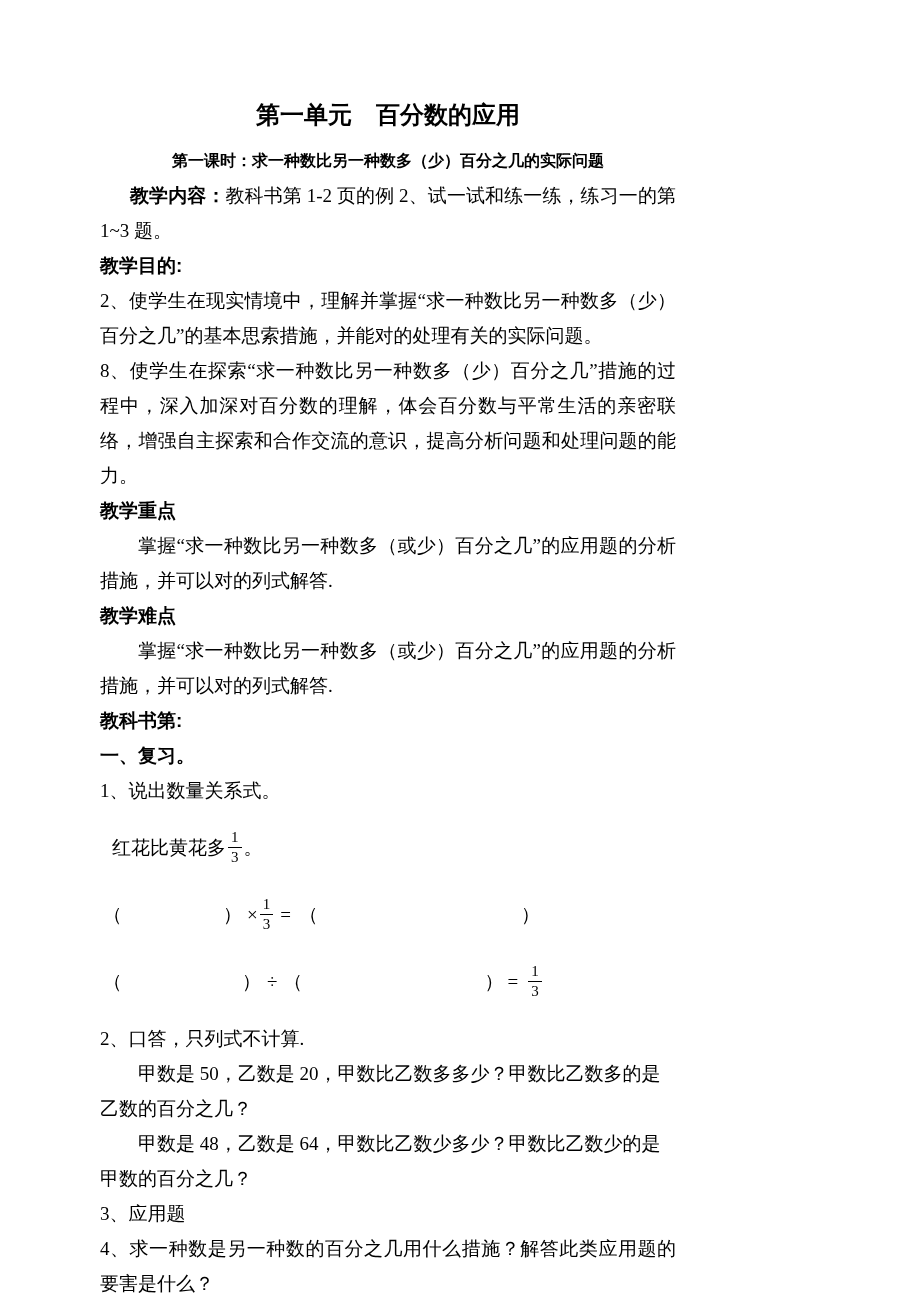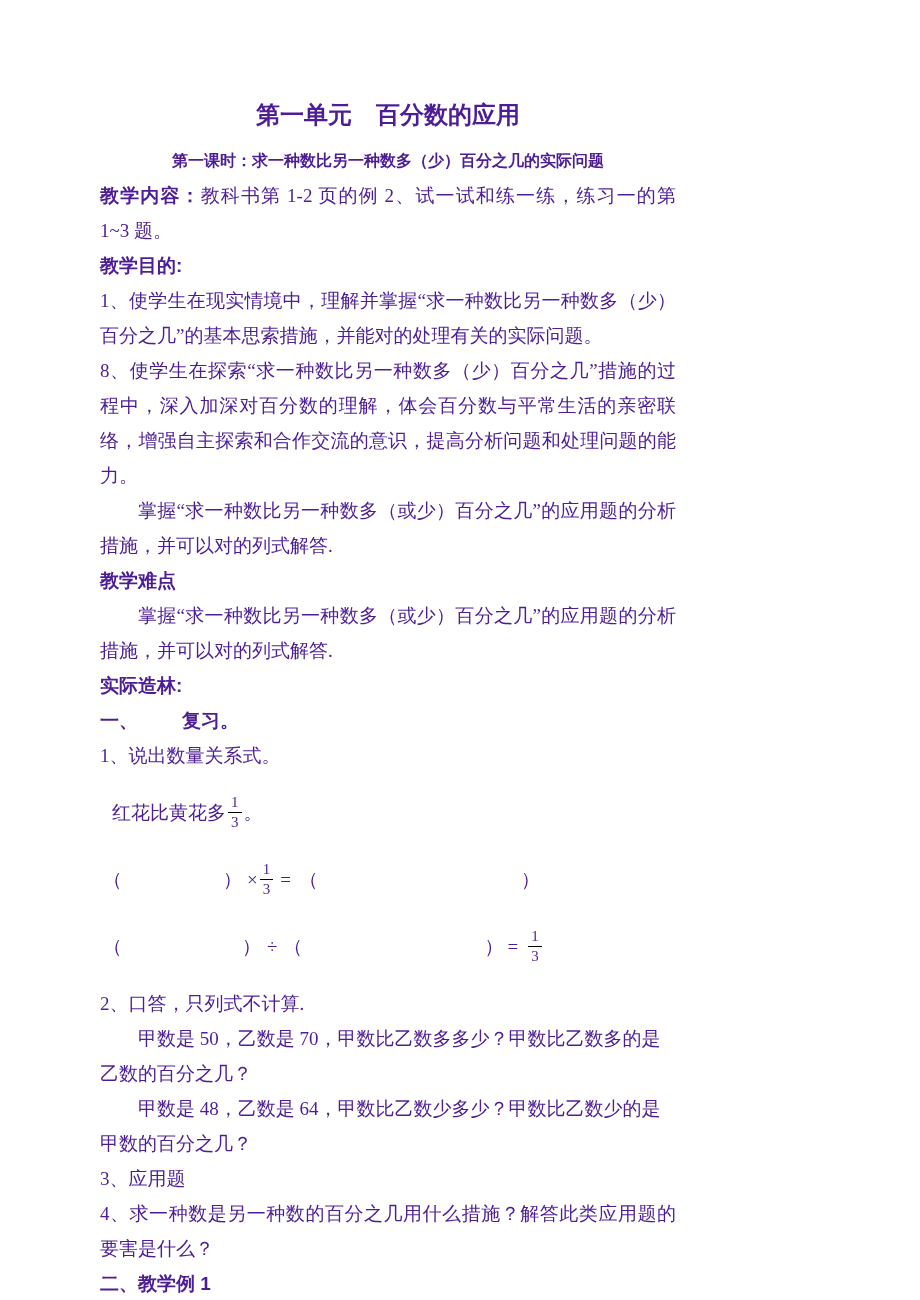--- a/index.html
+++ b/index.html
@@ -5,30 +5,31 @@
   html, body {
     margin: 0;
     padding: 0;
     background: #ffffff;
   }
   .page {
     position: relative;
     width: 764px;
     height: 1300px;
     background: #ffffff;
-    color: #4c1d95;
+    color: #000000;
     box-sizing: border-box;
     padding: 95px 88px 0 100px;
     font-family: "Liberation Serif", "DejaVu Serif", serif;
     font-size: 19px;
     overflow: hidden;
   }
   .hd {
     font-family: "Liberation Sans", "DejaVu Sans", sans-serif;
     font-weight: bold;
+    margin-left: 30px;
   }
   .doc-title {
     font-size: 24px;
     line-height: 40px;
     text-align: center;
     margin: 0;
   }
   .doc-subtitle {
     font-size: 16px;
     line-height: 35px;
@@ -40,21 +41,20 @@
     min-height: 35px;
     margin: 0;
   }
   .just {
     text-align: justify;
   }
   .indent2 {
     text-indent: 2em;
   }
   .tabgap {
-    margin-left: 44px;
   }
   .frac-line {
     height: 55px;
     display: flex;
     align-items: center;
     margin: 12px;
   }
   .frac {
     display: inline-flex;
     flex-direction: column;
@@ -91,32 +91,33 @@
 <div class="page">
 
   <h1 class="doc-title hd">第一单元　百分数的应用</h1>
 
   <h2 class="doc-subtitle hd">第一课时：求一种数比另一种数多（少）百分之几的实际问题</h2>
 
   <p class="line just"><span class="hd">教学内容：</span><span>教科书第 1-2 页的例 2、试一试和练一练，练习一的第 1~3 题。</span></p>
 
   <p class="line hd">教学目的:</p>
 
-  <p class="line just">1、使学生在现实情境中，理解并掌握“求一种数比另一种数多（少）百分之几”的基本思索措施，并能对的处理有关的实际问题。</p>
+  <p class="line just">2、使学生在现实情境中，理解并掌握“求一种数比另一种数多（少）百分之几”的基本思索措施，并能对的处理有关的实际问题。</p>
 
   <p class="line just">8、使学生在探索“求一种数比另一种数多（少）百分之几”措施的过程中，深入加深对百分数的理解，体会百分数与平常生活的亲密联络，增强自主探索和合作交流的意识，提高分析问题和处理问题的能力。</p>
 
+  <p class="line hd">教学重点</p>
 
   <p class="line just indent2">掌握“求一种数比另一种数多（或少）百分之几”的应用题的分析措施，并可以对的列式解答.</p>
 
   <p class="line hd">教学难点</p>
 
   <p class="line just indent2">掌握“求一种数比另一种数多（或少）百分之几”的应用题的分析措施，并可以对的列式解答.</p>
 
-  <p class="line hd">实际造林:</p>
+  <p class="line hd">教科书第:</p>
 
   <p class="line hd"><span>一、</span><span class="tabgap">复习。</span></p>
 
   <p class="line">1、说出数量关系式。</p>
 
   <div class="frac-line">
     <span>红花比黄花多</span>
     <span class="frac">
         <span class="num">1</span>
         <span class="den">3</span>
@@ -157,21 +158,21 @@
     <span class="sp" style="width:8px"></span>
     <span class="frac">
         <span class="num">1</span>
         <span class="den">3</span>
       </span>
   </div>
 
   <p class="line">2、口答，只列式不计算.</p>
 
 
-  <p class="line indent2">甲数是 50，乙数是 70，甲数比乙数多多少？甲数比乙数多的是乙数的百分之几？</p>
+  <p class="line indent2">甲数是 50，乙数是 20，甲数比乙数多多少？甲数比乙数多的是乙数的百分之几？</p>
 
   <p class="line indent2">甲数是 48，乙数是 64，甲数比乙数少多少？甲数比乙数少的是甲数的百分之几？</p>
 
   <p class="line">3、应用题</p>
 
 
   <p class="line just">4、求一种数是另一种数的百分之几用什么措施？解答此类应用题的要害是什么？</p>
 
   <p class="line hd">二、教学例 1</p>
 

